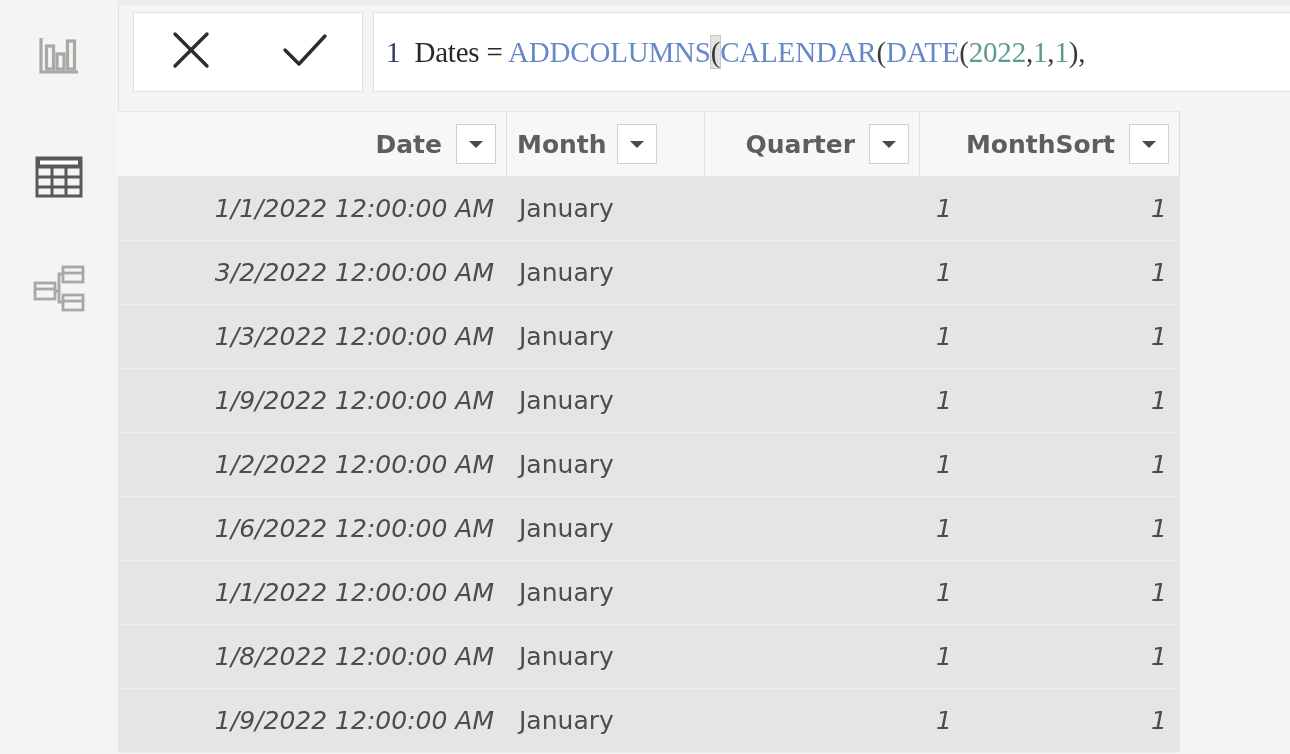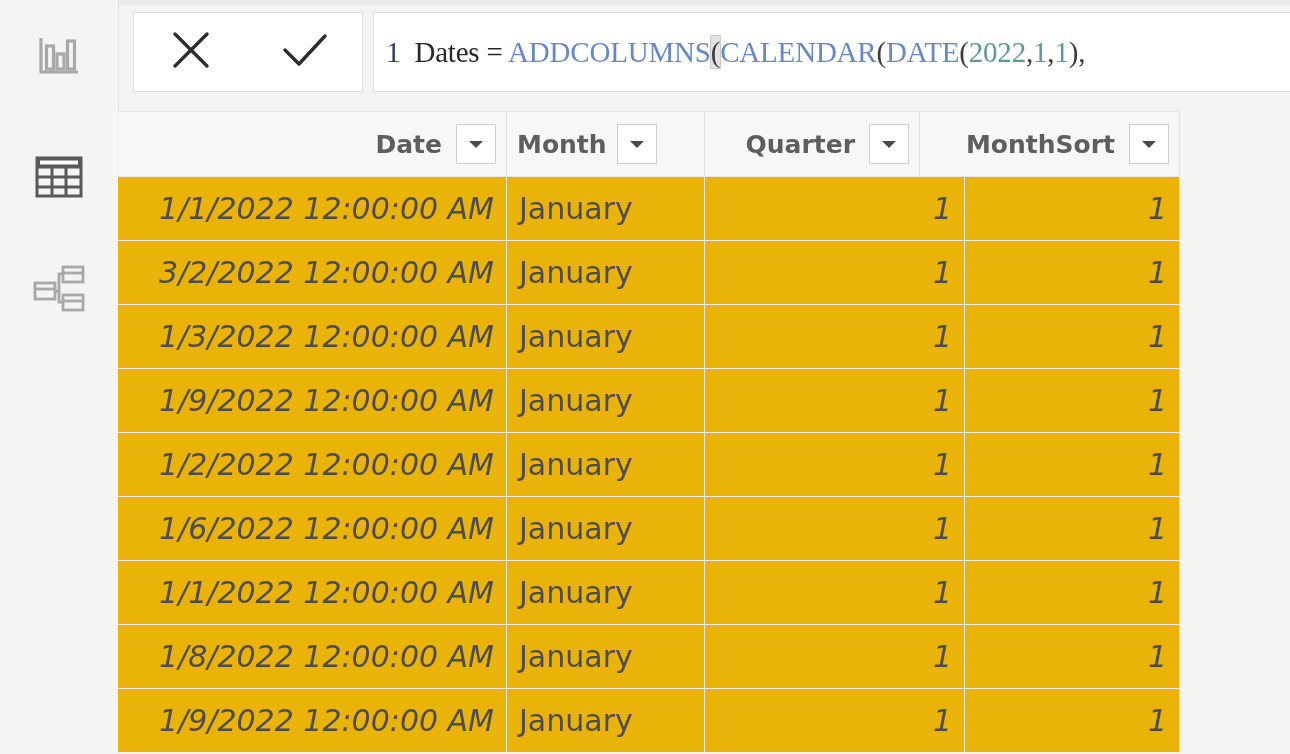--- a/index.html
+++ b/index.html
@@ -149,23 +149,23 @@
   }
   .hcell.align-right .filter-btn { margin-left: 14px; }
 
   .grid-row { display: flex; height: 64px; }
   .grid-row .cell {
     display: flex;
     align-items: center;
     box-sizing: border-box;
     border-right: 1px solid #e8e8e6;
     border-bottom: 1px solid #ededeb;
-    background: #eab308;
+    background: #e5e5e5;
     padding: 0 12px;
-    font-size: 30px;
+    font-size: 25px;
     color: #4c4c4e;
     white-space: nowrap;
     overflow: hidden;
   }
   .cell.italic { font-style: italic; }
   .cell.right  { justify-content: flex-end; }
   .cell.left   { justify-content: flex-start; }
 
   
   .col-date      { width: 389px; }

